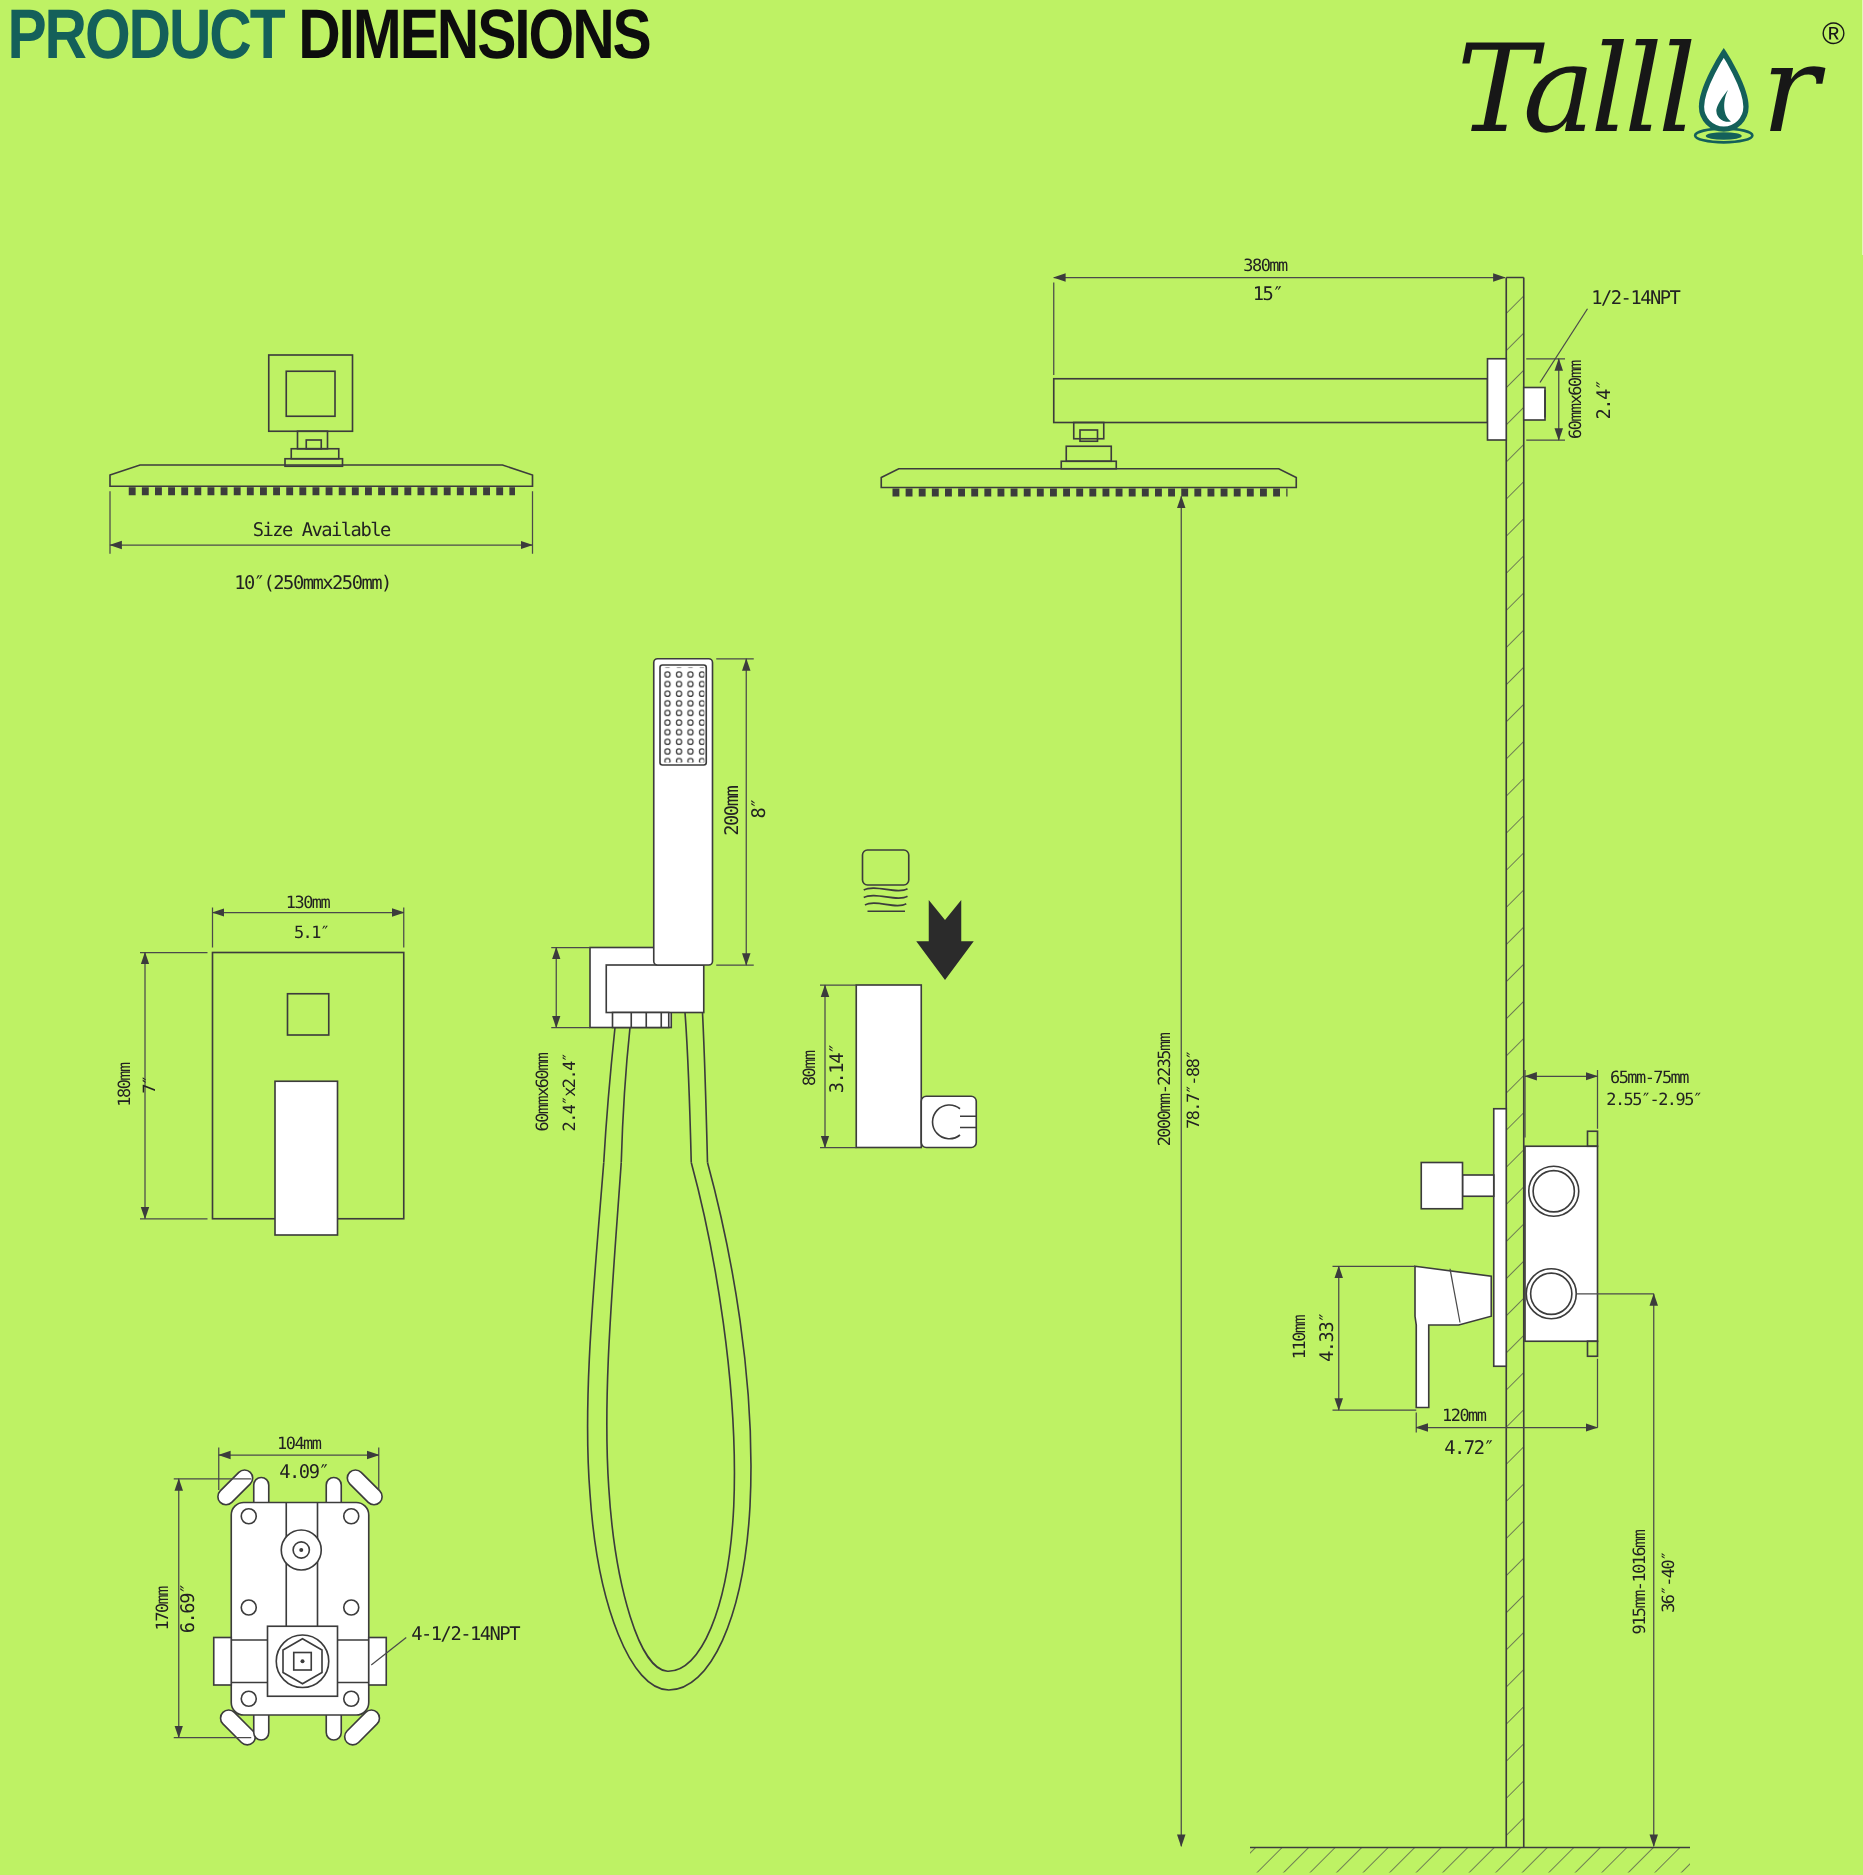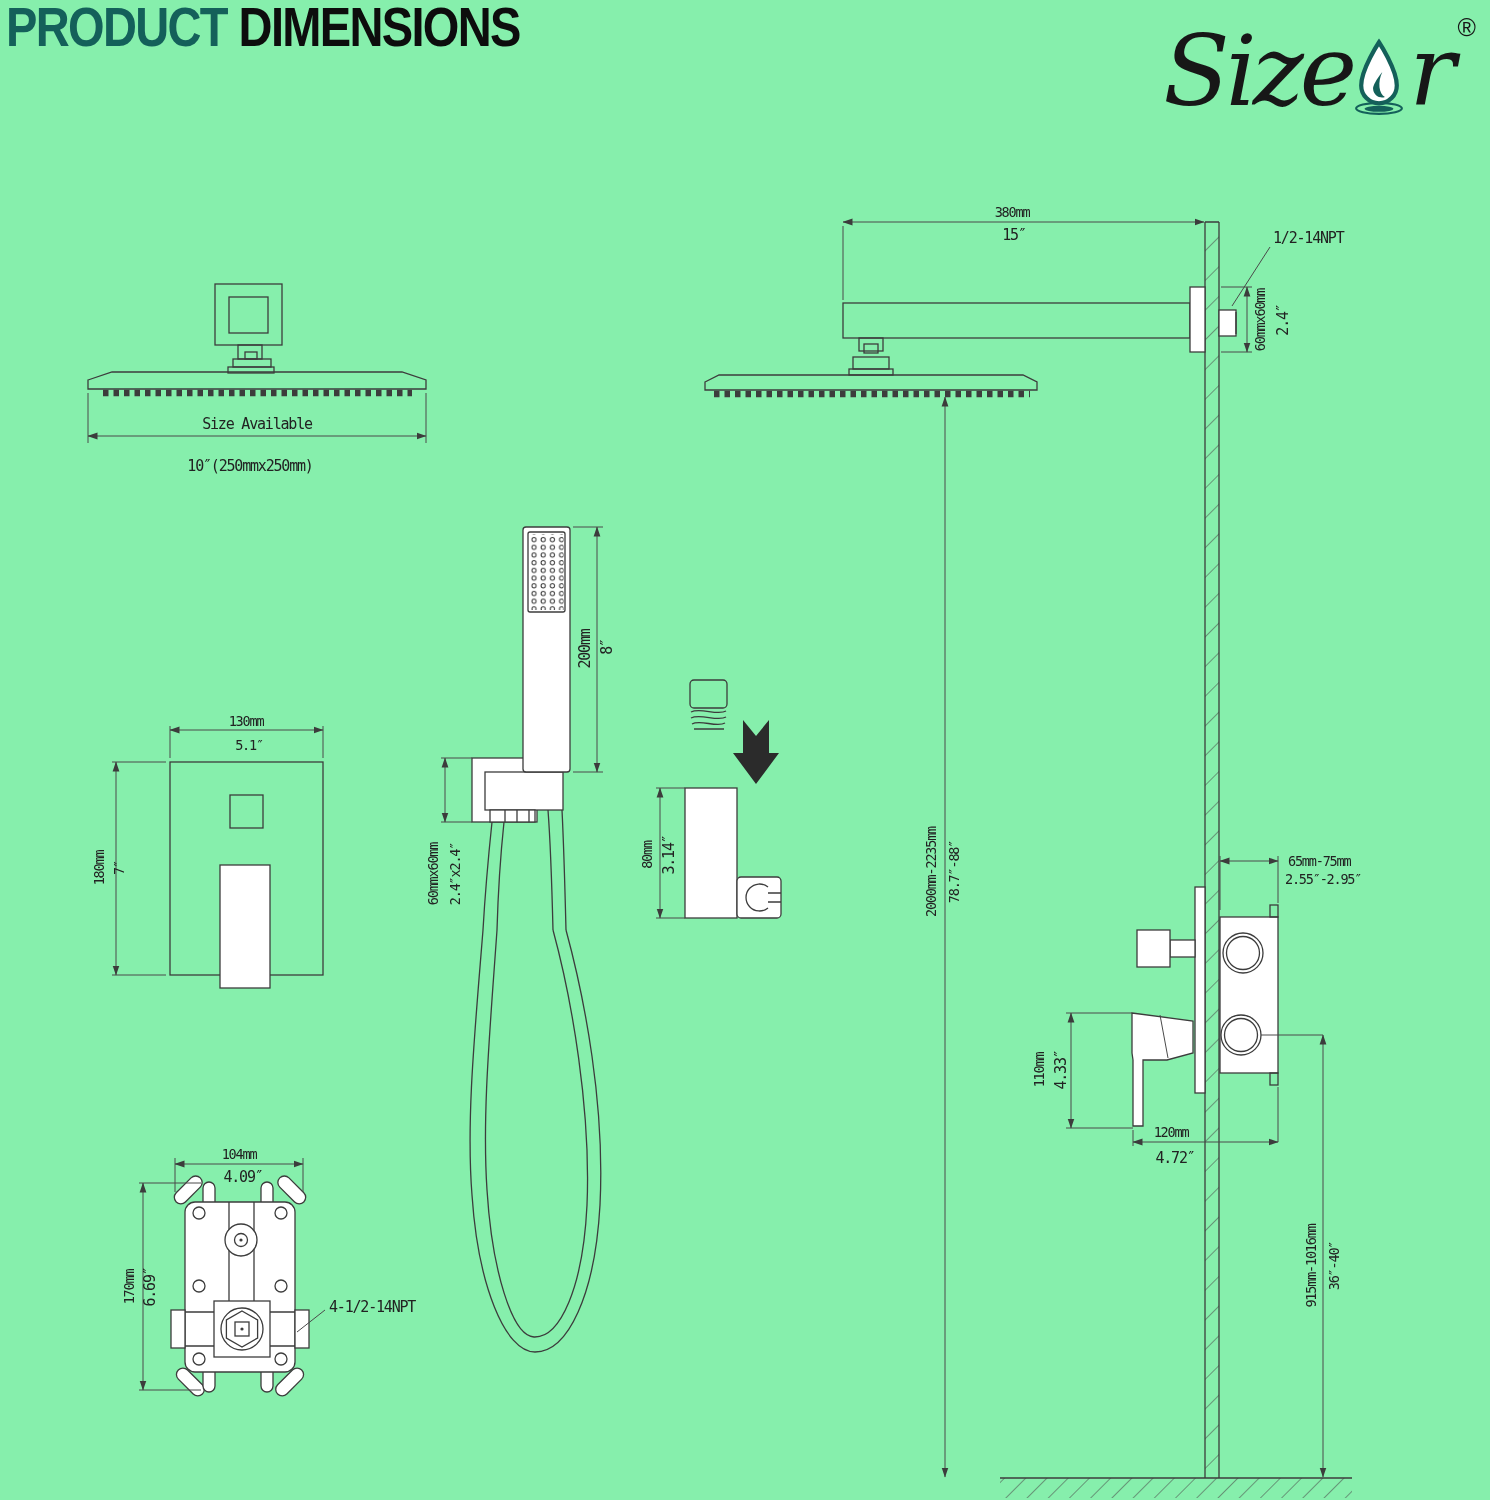--- a/index.html
+++ b/index.html
@@ -1,16 +1,16 @@
 <!DOCTYPE html>
 <html><head>
 <meta charset="utf-8">
 <style>
   html,body{margin:0;padding:0;background:#ffffff;}
-  #stage{position:relative;width:1490px;height:1500px;background:#86efac;overflow:hidden;
+  #stage{position:relative;width:1490px;height:1500px;background:#bef264;overflow:hidden;
          font-family:"Liberation Sans",sans-serif;}
   
   #title{position:absolute;left:6px;top:-6px;font-weight:bold;font-size:56px;
          letter-spacing:-2px;transform:scaleX(.84);transform-origin:left top;white-space:nowrap;}
   #title .w2{margin-left:14px;}
   
   #logo{position:absolute;right:14px;top:0;height:118px;display:flex;align-items:flex-end;
         font-family:"DejaVu Serif",serif;font-style:italic;}
   #logo .lg-txt{font-size:97px;line-height:.95;letter-spacing:-4px;color:#171717;}
   #logo .lg-r{margin-left:2px;}
@@ -28,21 +28,21 @@
 </head>
 <body>
 
 <div id="stage">
 
   <div id="title">
     <span class="w1" style="color:#14605a">PRODUCT</span><span class="w2" style="color:#0d0d0d">DIMENSIONS</span>
   </div>
 
   <div id="logo">
-    <span class="lg-txt">Size</span>
+    <span class="lg-txt">Talll</span>
     <svg width="56" height="78" viewBox="0 0 60 92">
       <path d="M30,5 C30,5 9,37 9,56 a21,21 0 0 0 42,0 C51,37 30,5 30,5 Z" fill="#fff" stroke="#14605a" stroke-width="5"></path>
       <path d="M34,40 C34,40 23,53 23,60 a10.5,10.5 0 0 0 14,9.5 C30,66 28,52 34,40 Z" fill="#14605a" stroke="none"></path>
       <path d="M3,83 a27,6.5 0 1 0 54,0 a27,6.5 0 1 0 -54,0 Z" fill="none" stroke="#14605a" stroke-width="2.5"></path>
       <ellipse cx="30" cy="83.5" rx="17" ry="3.6" fill="#14605a"></ellipse>
     </svg>
     <span class="lg-txt lg-r">r</span>
     <span class="reg">®</span>
   </div>
 

